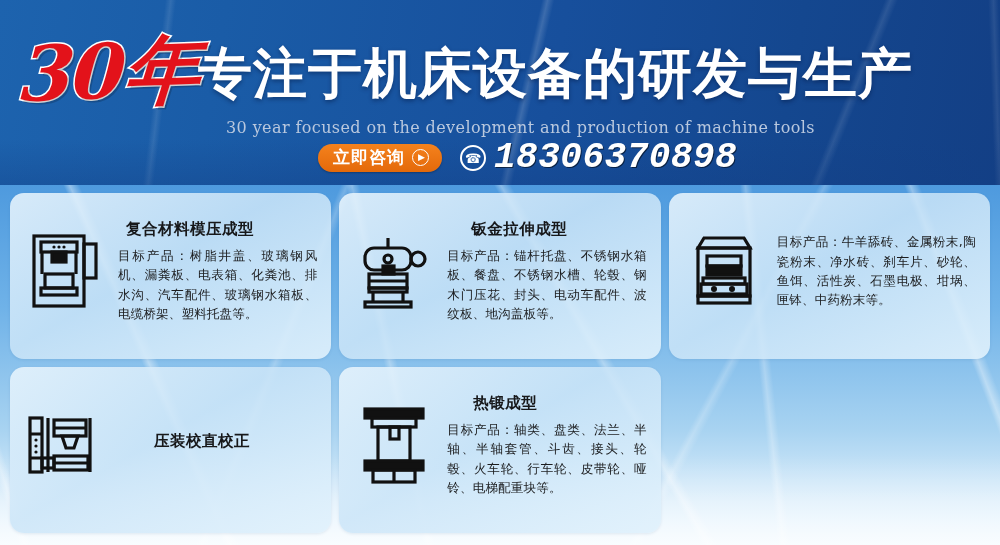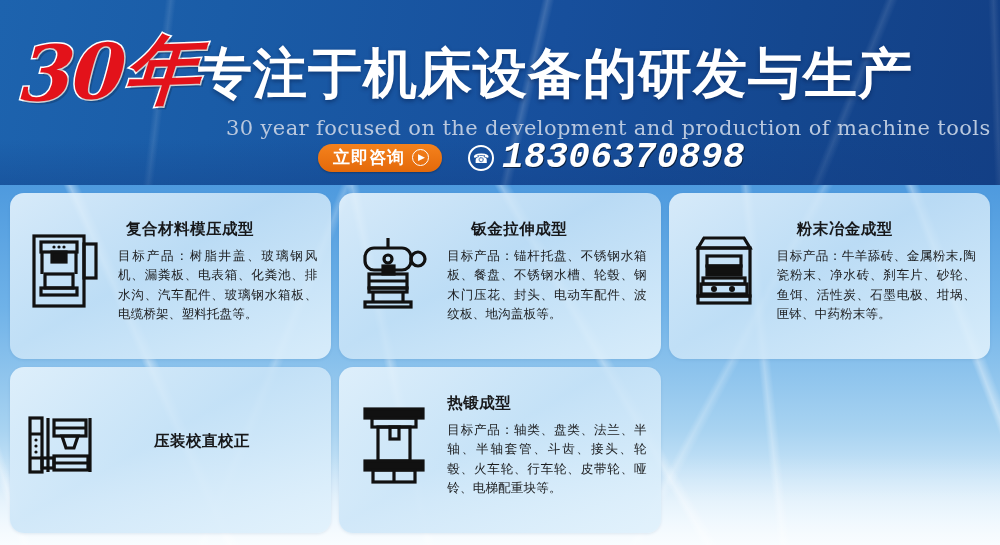--- a/index.html
+++ b/index.html
@@ -43,23 +43,23 @@
   }
   .main-title{
     position:absolute;left:198px;top:46px;
     font-size:54px;line-height:56px;font-weight:bold;color:#ffffff;
     letter-spacing:1px;white-space:nowrap;
     text-shadow:0 2px 4px rgba(0,20,60,.45);
   }
   .sub-title{
     position:absolute;left:226px;top:116px;
     font-family:"DejaVu Serif","Liberation Serif",serif;
-    font-size:21px;line-height:24px;color:#b9c8de;letter-spacing:.4px;white-space:nowrap;
-  }
-  .cta-row{position:absolute;left:318px;top:144px;display:flex;align-items:center;gap:26px;}
+    font-size:16px;line-height:24px;color:#b9c8de;letter-spacing:.4px;white-space:nowrap;
+  }
+  .cta-row{position:absolute;left:318px;top:144px;display:flex;align-items:center;gap:18px;}
   .cta-btn{
     display:flex;align-items:center;gap:7px;
     background:linear-gradient(to bottom,#f4821d,#e4690a);
     border-radius:16px;padding:4px 13px 5px 15px;
     box-shadow:0 1px 2px rgba(0,0,0,.25);cursor:pointer;
   }
   .cta-btn .txt{color:#fff;font-size:17px;font-weight:bold;letter-spacing:1px;line-height:19px;}
   .cta-btn .arrow{
     width:17px;height:17px;border-radius:50%;border:1.5px solid #fff;
     display:flex;align-items:center;justify-content:center;
@@ -124,21 +124,21 @@
   }
   .card-desc{
     font-size:12.6px;line-height:19.4px;color:#1c1d1f;letter-spacing:.1px;
     text-align:justify;
   }
   .c1 .card-title{margin-left:8px;}
   .c2 .card-title{margin-left:24px;}
   .c3 .card-title{margin-left:20px;}
   .c4 .card-title{margin-left:36px;font-family:Liberation Mono, monospace;}
   .c5 .card-title{margin-left:22px;}
-  .c6 .card-title{}
+  .c6 .card-title{margin-left:26px;}
 </style>
 </head>
 <body>
 
 <div class="banner">
 
   <div class="header">
     <div class="hdr-inner">
       <div class="years">30年</div>
       <div class="main-title">专注于机床设备的研发与生产</div>
@@ -212,21 +212,20 @@
             <rect x="19" y="26" width="34" height="10"></rect>
             <rect x="19" y="36" width="34" height="9" fill="#111"></rect>
             <rect x="15" y="48" width="42" height="6"></rect>
             <rect x="13" y="54" width="46" height="10"></rect>
             <circle cx="26" cy="59" r="3" fill="#111" stroke="none"></circle>
             <circle cx="44" cy="59" r="3" fill="#111" stroke="none"></circle>
             <rect x="10" y="66" width="52" height="7"></rect>
           </svg>
         </div>
         <div class="body">
-          <div class="card-title">粉末冶金成型</div>
           <div class="card-desc">目标产品：牛羊舔砖、金属粉末,陶瓷粉末、净水砖、刹车片、砂轮、鱼饵、活性炭、石墨电极、坩埚、匣钵、中药粉末等。</div>
         </div>
       </div>
 
       <div class="card c4">
         <div class="icon-wrap">
           <svg width="82" height="74" viewBox="0 0 82 74" fill="none" stroke="#111" stroke-width="3.2">
             <rect x="6" y="10" width="12" height="54"></rect>
             <line x1="6" y1="26" x2="18" y2="26"></line>
             <line x1="6" y1="50" x2="18" y2="50"></line>

